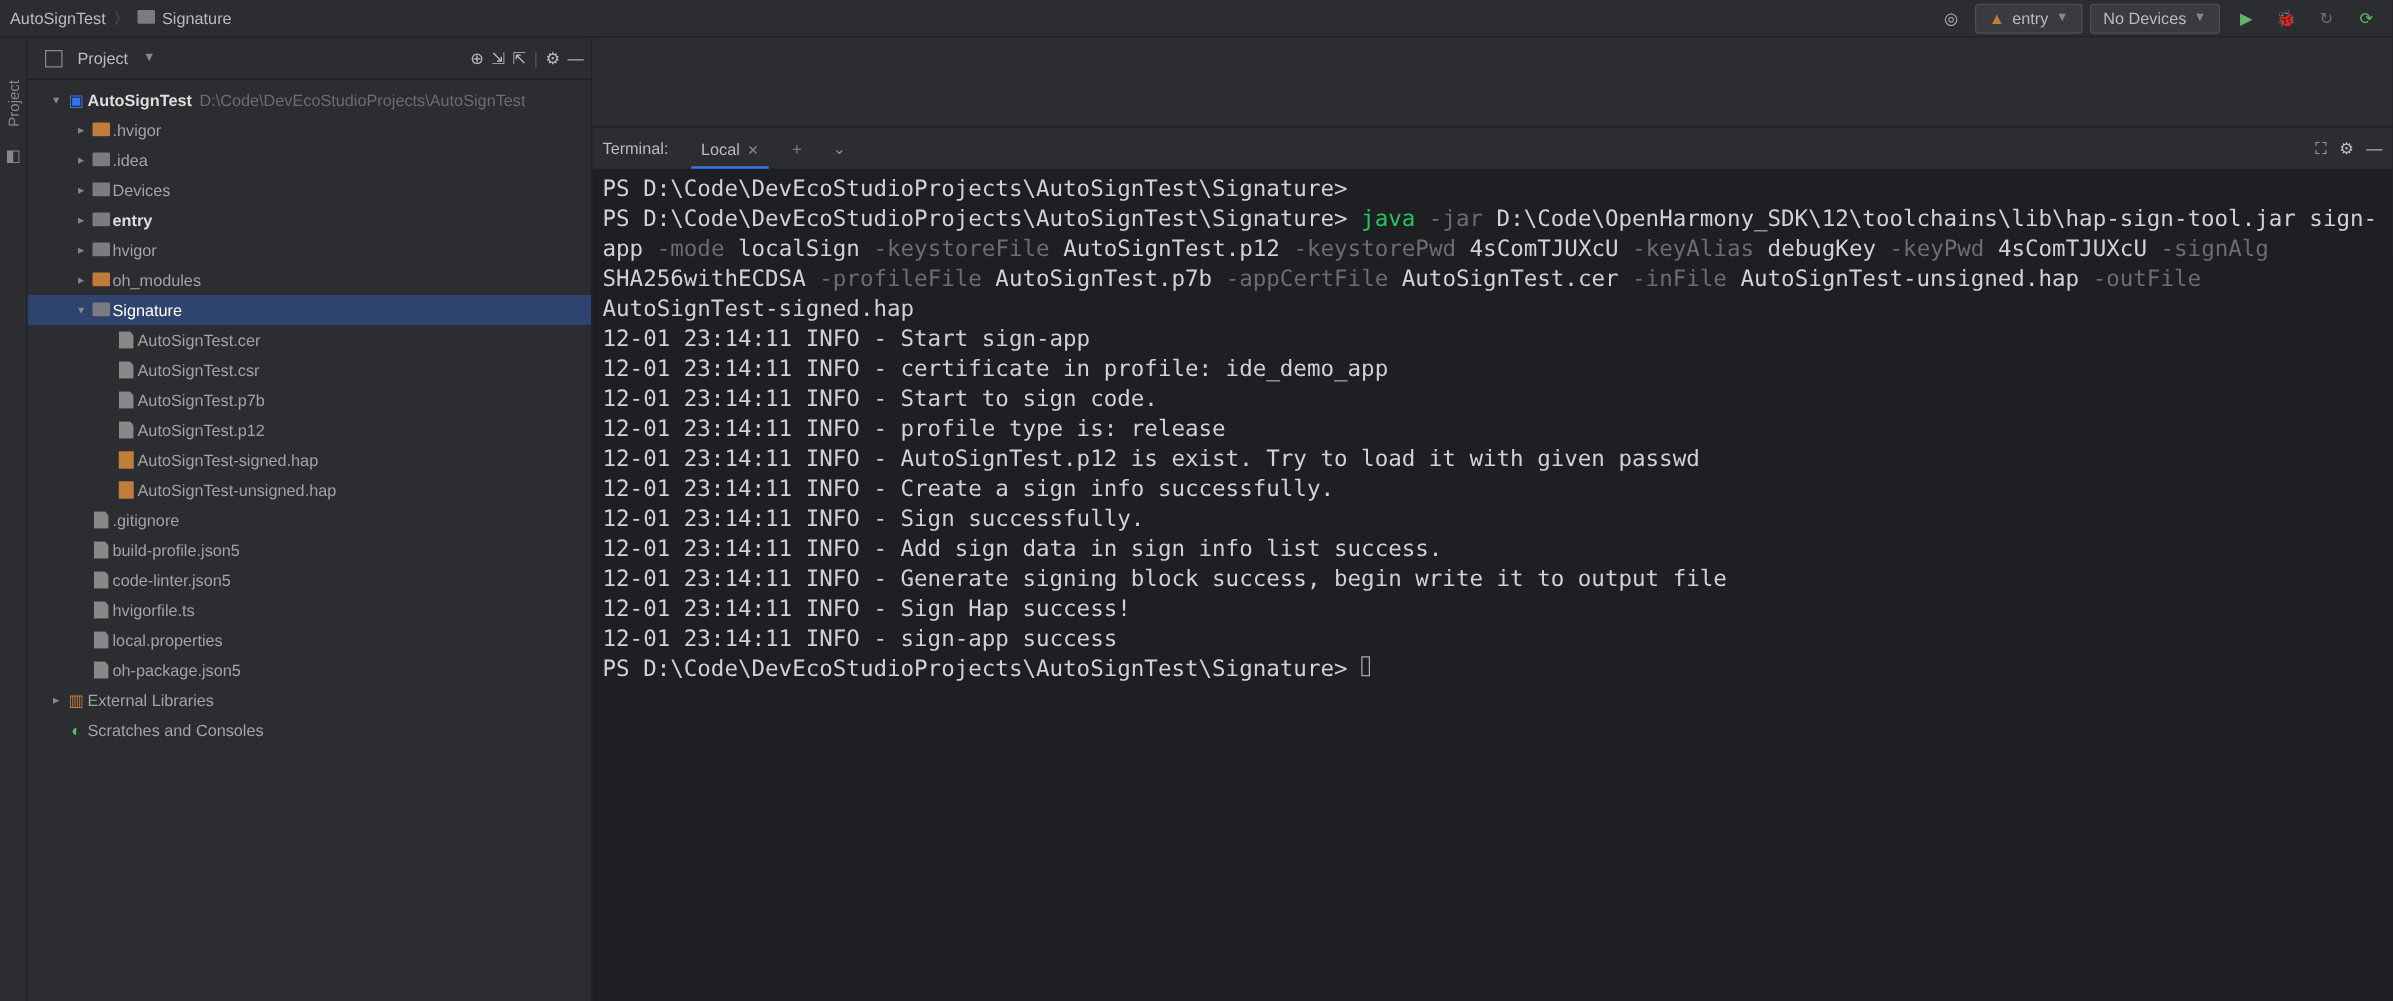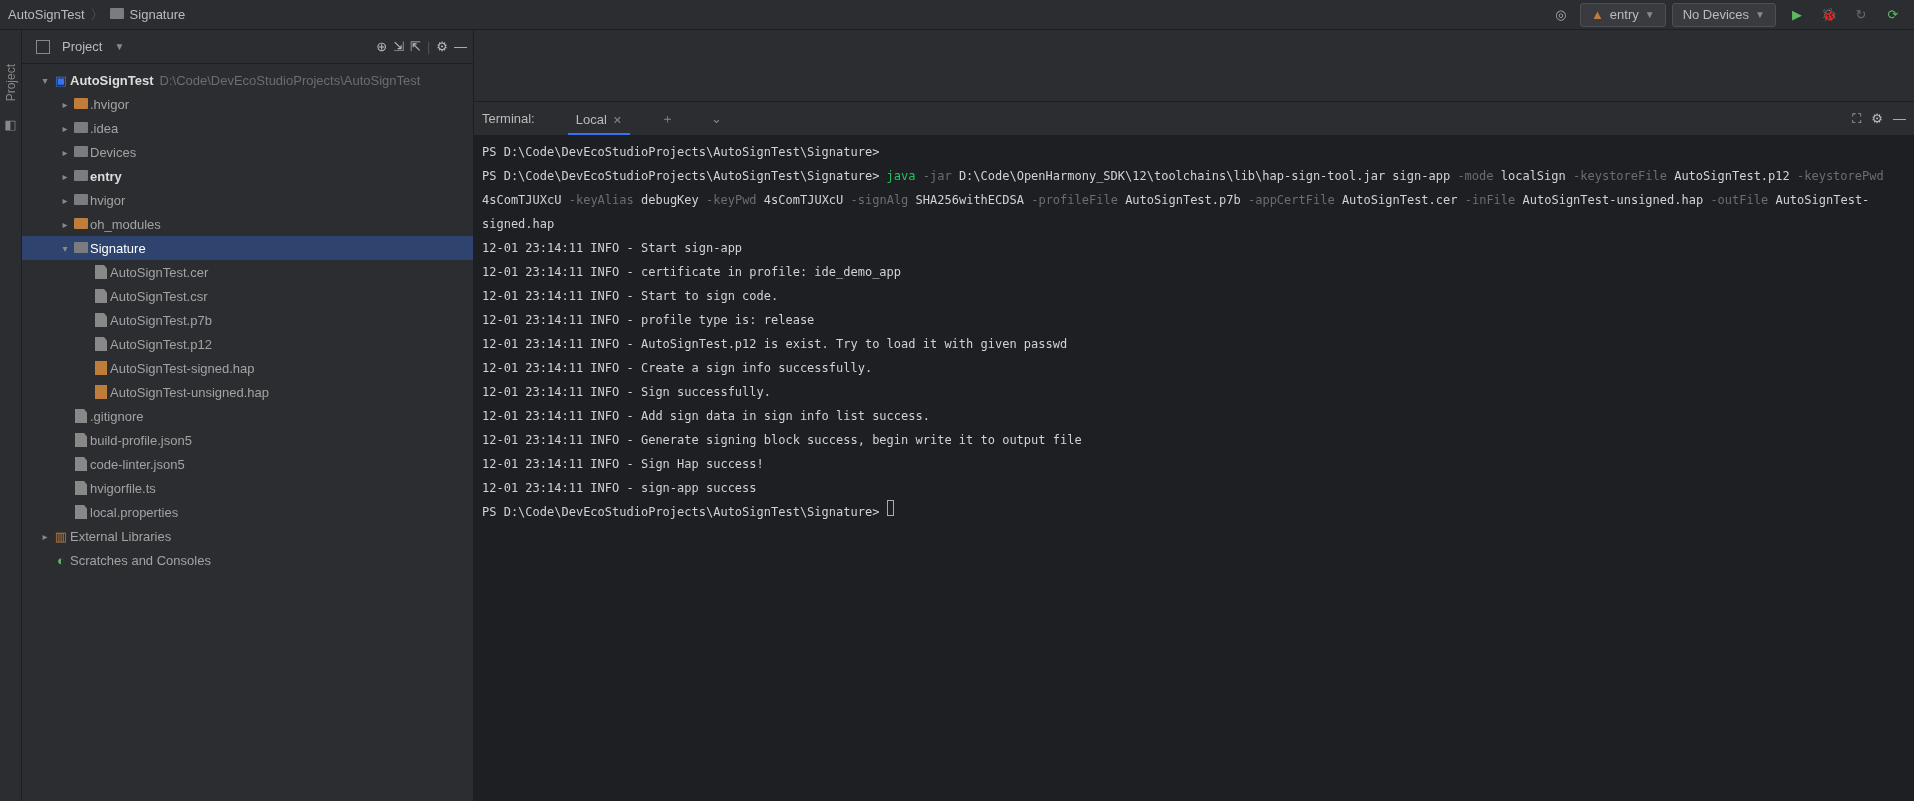--- a/index.html
+++ b/index.html
@@ -32,27 +32,27 @@
 .row.sel { background:#2e436e; }
 .row.sel .lbl { color:#fff; }
 .row.bold .lbl { font-weight:600; color:#ddd; }
 .folder-o::before { content:""; display:inline-block; width:14px; height:11px; background:#c07c3a; border-radius:1px; }
 .folder-g::before { content:""; display:inline-block; width:14px; height:11px; background:#7a7c80; border-radius:1px; }
 .file-ic { width:12px; height:14px; background:#888; clip-path:polygon(0 0,75% 0,100% 25%,100% 100%,0 100%); display:inline-block; }
 .file-hap { width:12px; height:14px; background:#c07c3a; display:inline-block; }
 .content { flex:1; display:flex; flex-direction:column; background:#2b2d30; }
 .editspace { flex:1; background:#2b2d30; }
 .terminal-wrap { height:700px; border-top:1px solid #1e1f22; display:flex; flex-direction:column; }
-.term-tabs { height:34px; display:flex; align-items:center; padding:0 8px; gap:25px; border-bottom:1px solid #1e1f22; }
+.term-tabs { height:34px; display:flex; align-items:center; padding:0 8px; gap:10px; border-bottom:1px solid #1e1f22; }
 .term-tabs .title { color:#bbb; margin-right:8px; }
 .term-tabs .tab { color:#bbb; border-bottom:2px solid #3574f0; padding:0 8px 6px 8px; height:100%; display:flex; align-items:flex-end; }
 .term-tabs .tab .x { color:#888; margin-left:6px; font-size:11px; }
 .term-tabs .plus { color:#888; cursor:pointer; padding:0 6px; }
 .term-tabs .actions { margin-left:auto; display:flex; gap:10px; align-items:center; }
-.term-body { flex:1; overflow:auto; background:#1e1f22; color:#cfd2d6; font-family:Consolas,monospace; font-size:12px; line-height:24px; padding:4px 8px; }
+.term-body { flex:1; overflow:auto; background:#1e1f22; color:#cfd2d6; font-family:Consolas,monospace; font-size:18px; line-height:24px; padding:4px 8px; }
 .term-body .flag { color:#6b6d70; }
 .term-body .cmd { color:#22c55e; }
 .term-body .cur { display:inline-block; width:7px; height:16px; border:1px solid #aaa; }
 </style>
 </head>
 <body>
 
 <div class="topbar">
   <div class="bc">
     <span>AutoSignTest</span>
@@ -219,20 +219,26 @@
           <span class="icon">
             <span class="file-ic"></span>
           </span>
           <span class="lbl">hvigorfile.ts</span>
         </div>
       <div class="row" style="padding-left:50px">
           <span class="icon">
             <span class="file-ic"></span>
           </span>
           <span class="lbl">local.properties</span>
+        </div>
+      <div class="row" style="padding-left:50px">
+          <span class="icon">
+            <span class="file-ic"></span>
+          </span>
+          <span class="lbl">oh-package.json5</span>
         </div>
 
       <div class="row" style="padding-left:16px">
           <span class="arrow">▸</span>
           <span class="icon" style="color:#c07c3a">▥</span>
           <span class="lbl">External Libraries</span>
         </div>
       <div class="row" style="padding-left:30px">
           <span class="icon" style="color:#5fb865">◐</span>
           <span class="lbl">Scratches and Consoles</span>

